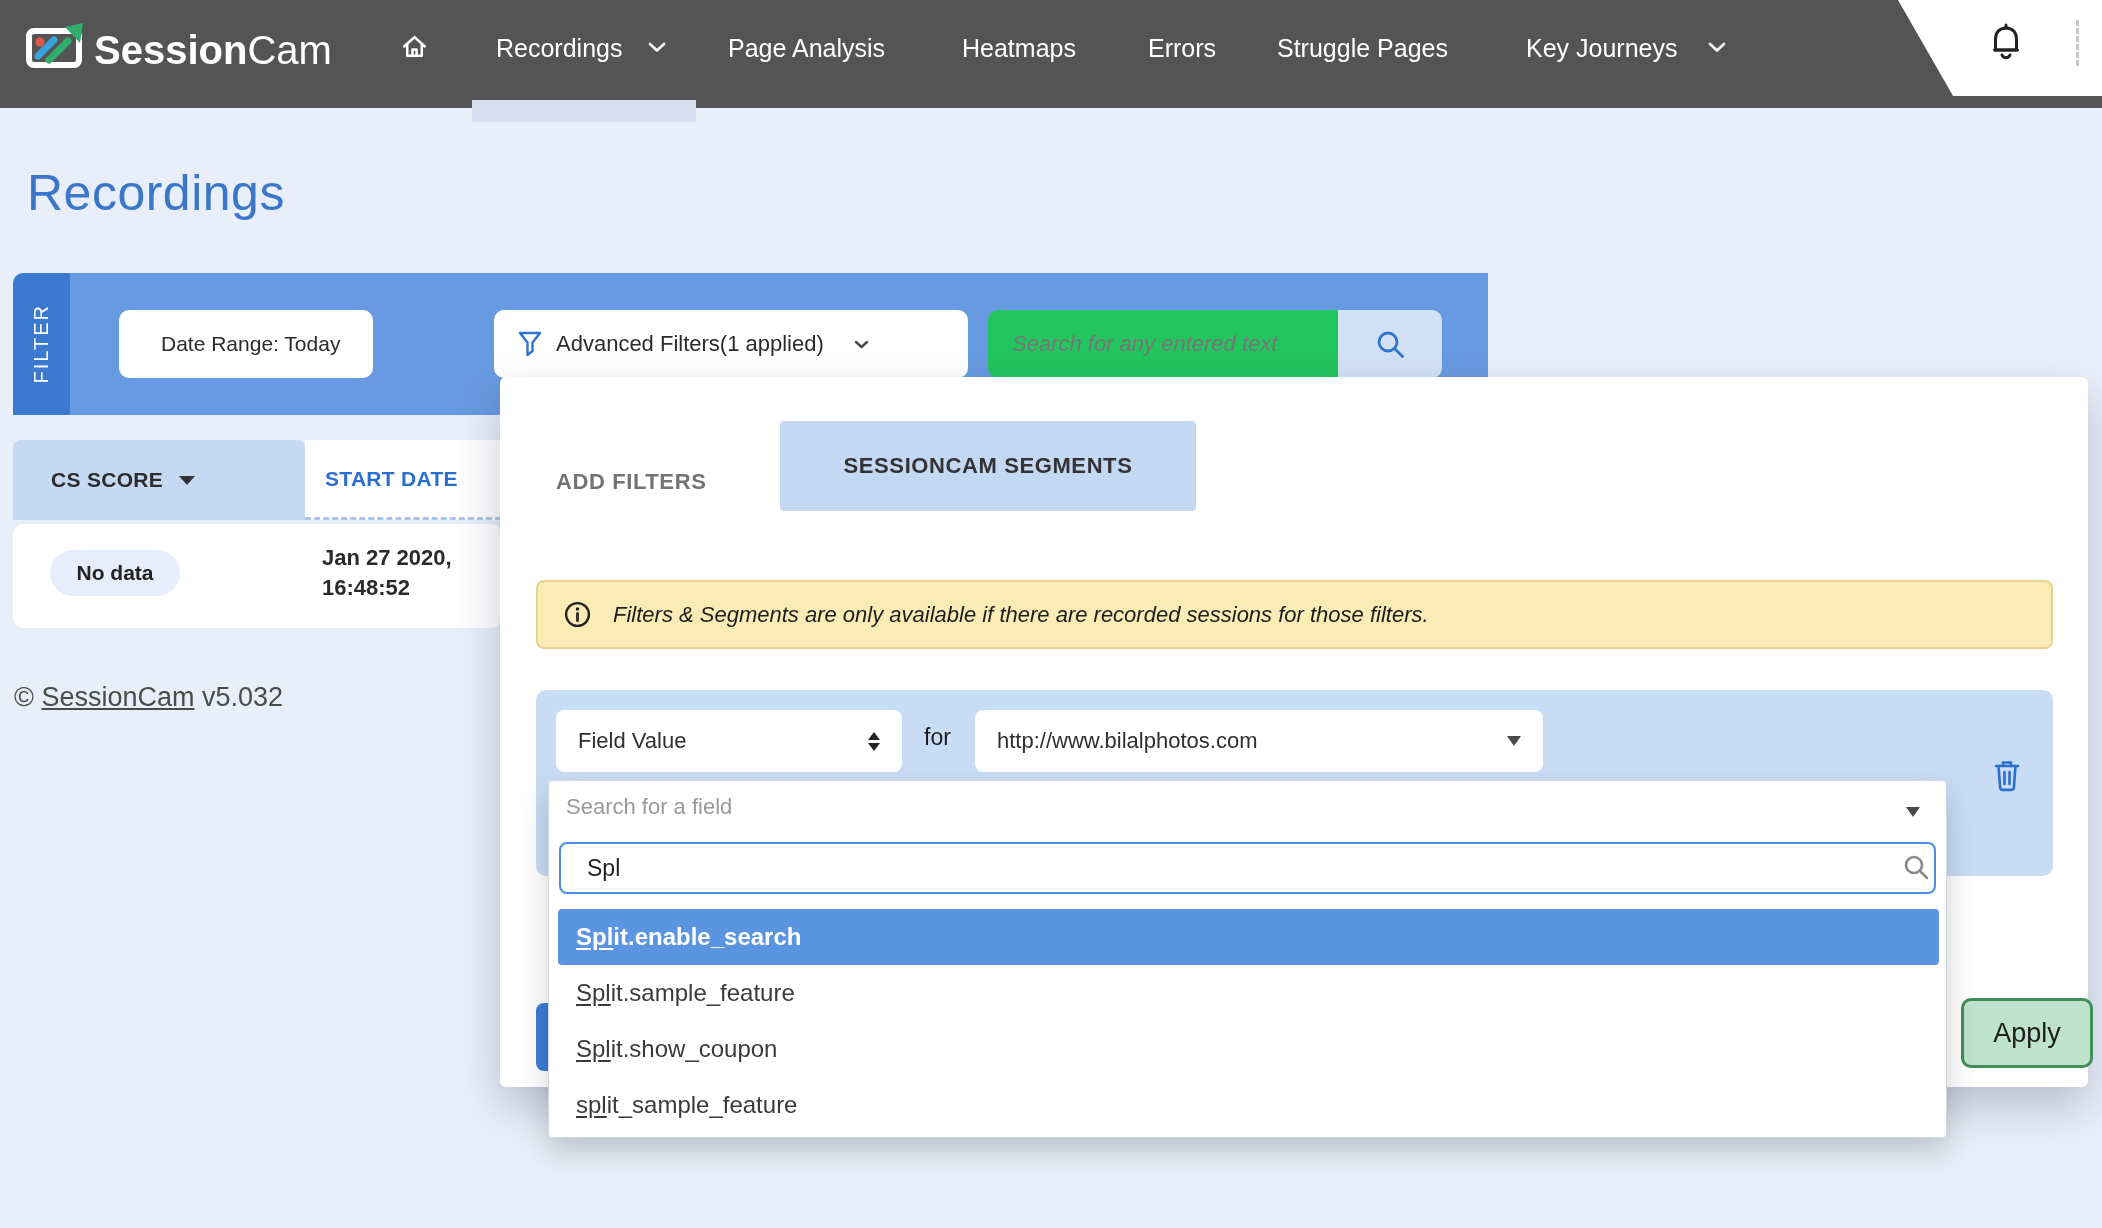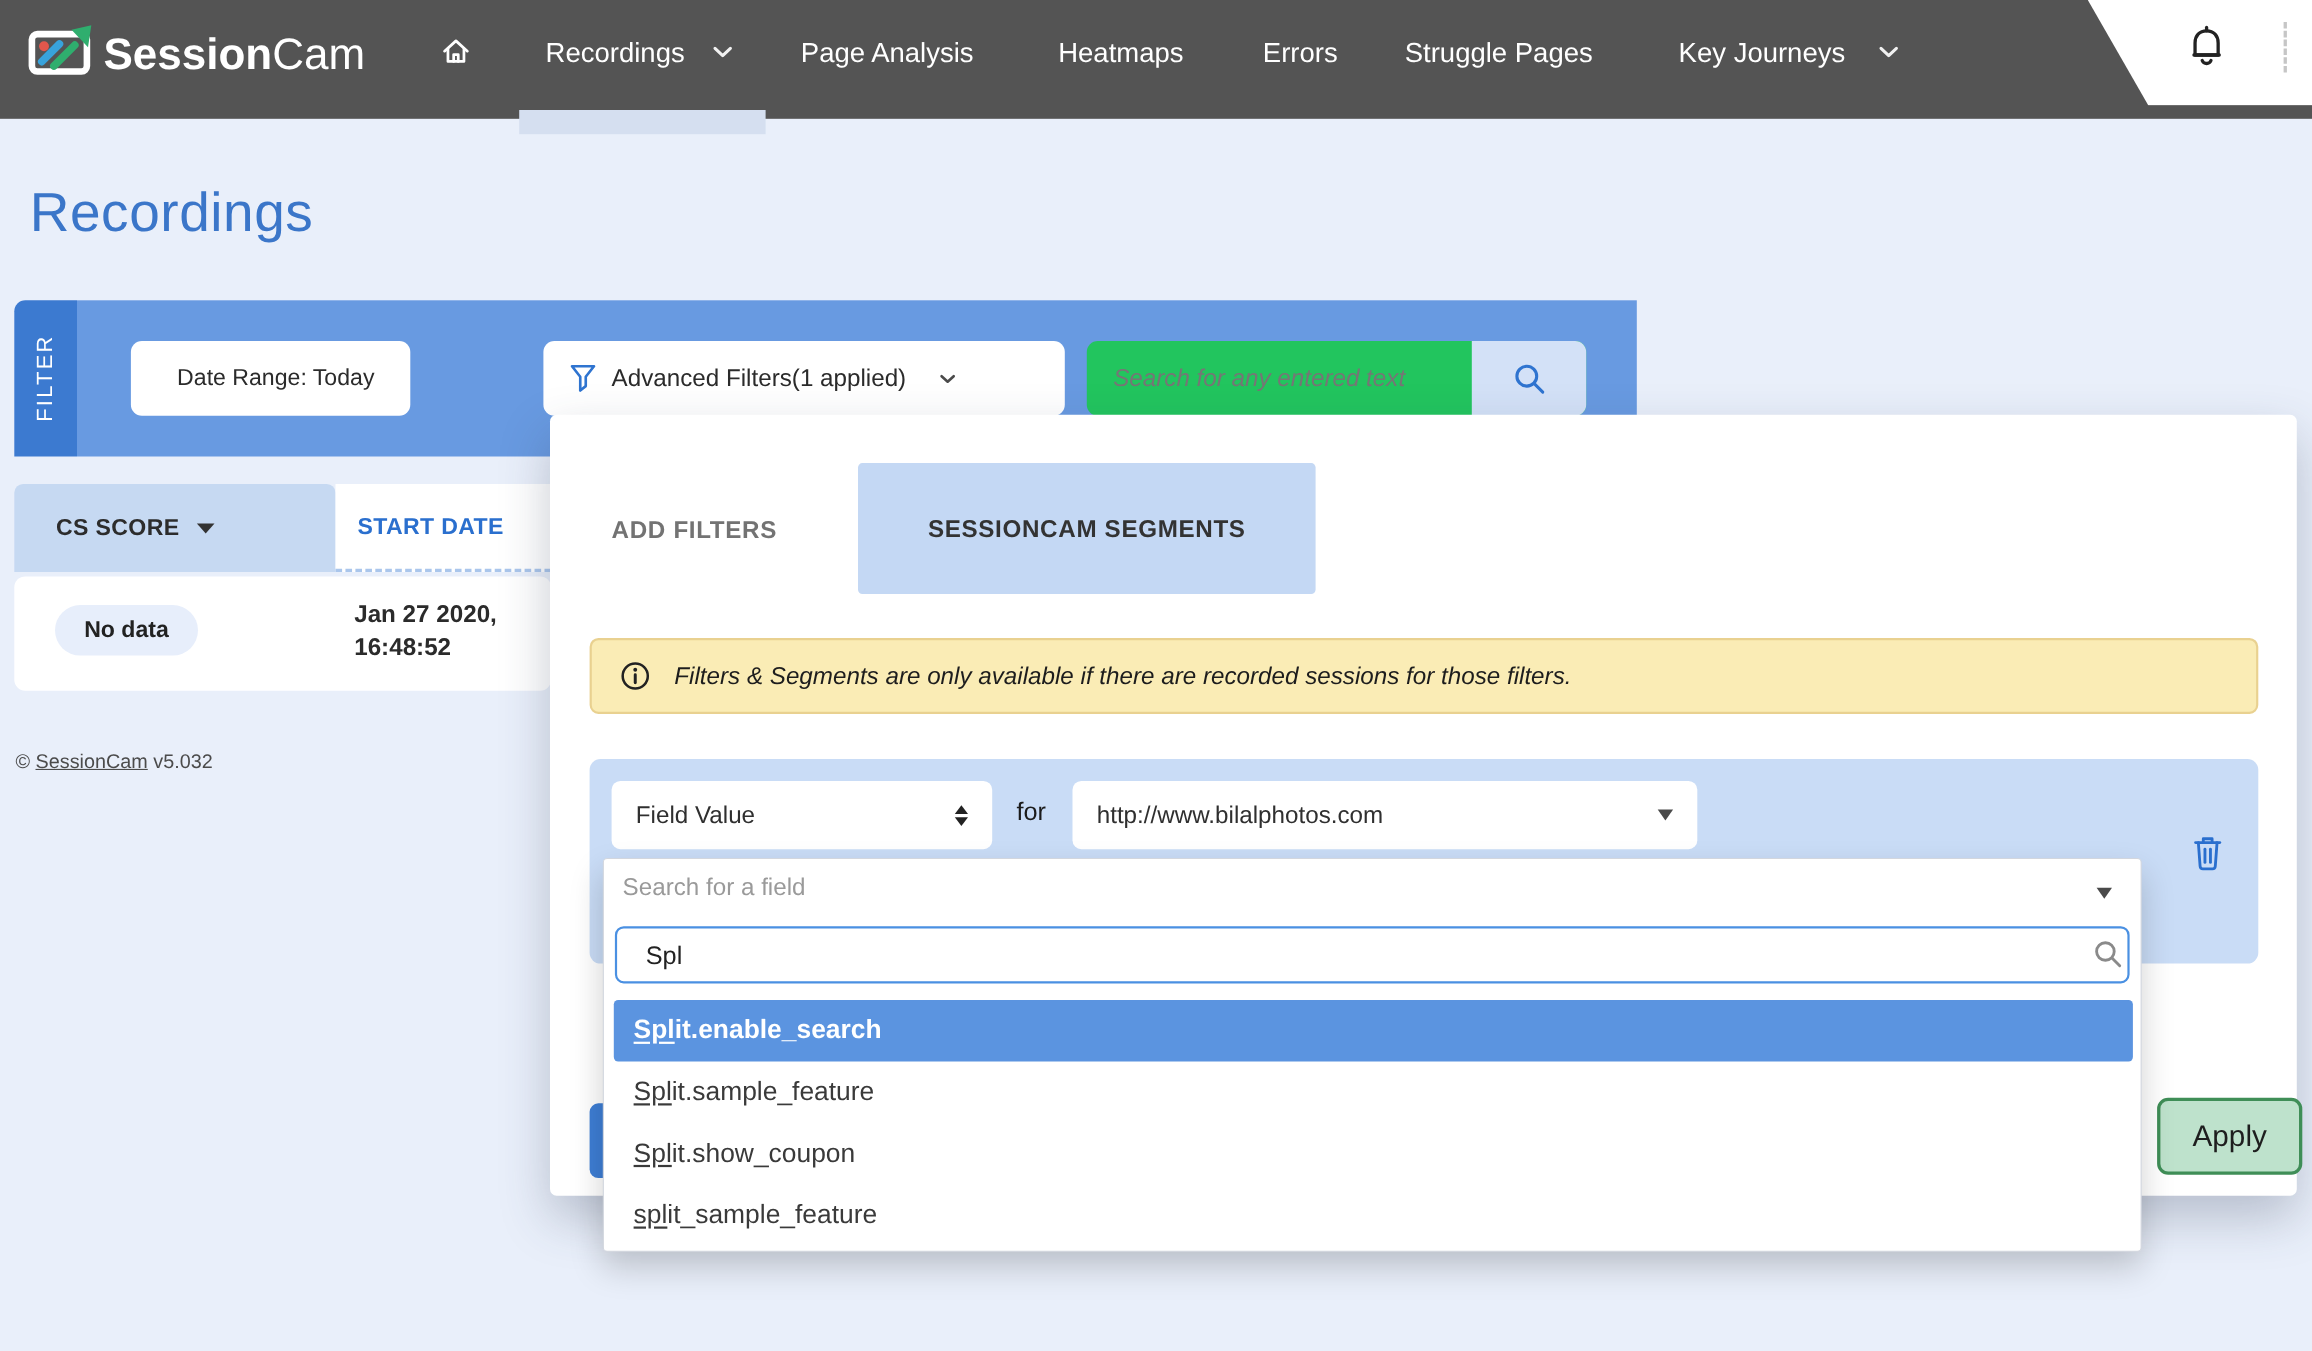--- a/index.html
+++ b/index.html
@@ -16,21 +16,21 @@
   .brand .l { font-weight:300; }
   .nav-label { top:33px; height:30px; line-height:30px; font-size:25px; font-weight:500; color:#fff; z-index:3; cursor:pointer; white-space:nowrap; }
   .chev-white { top:42px; z-index:3; }
   .home { left:401px; top:33px; z-index:3; cursor:pointer; }
   .wedge { left:1898px; top:0; width:204px; height:96px; background:#fff; clip-path:polygon(0 0,100% 0,100% 100%,27% 100%); z-index:2; }
   .bell { left:1988px; top:22px; z-index:3; cursor:pointer; }
   .dots { left:2076px; top:20px; height:46px; width:0; border-left:3px dashed #c6c6c6; z-index:3; cursor:pointer; }
 
   
   .page-title { left:27px; top:164px; font-size:50px; font-weight:400; letter-spacing:.5px; color:#3b76c9; }
-  .footer { left:14px; top:682px; font-size:18px; color:#4b4b4b; }
+  .footer { left:14px; top:682px; font-size:27px; color:#4b4b4b; }
   .footer a { color:#4b4b4b; text-decoration:underline; cursor:pointer; }
 
   
   .filter-tab { left:13px; top:273px; width:57px; height:142px; background:#3c7ad0; border-radius:10px 0 0 0;
      display:flex; align-items:center; justify-content:center; cursor:pointer; }
   .filter-tab span { writing-mode:vertical-rl; transform:rotate(180deg); color:#fff; font-size:20px; letter-spacing:2px; }
   .filter-bar { left:70px; top:273px; width:1418px; height:142px; background:#689ae1; }
   .white-btn { background:#fff; border-radius:10px; display:flex; align-items:center; cursor:pointer; }
   .date-btn { left:74px; top:310px; width:254px; height:68px; padding:0 18px; gap:24px;margin-left:45px; }
   .adv-btn { left:494px; top:310px; width:474px; height:68px; padding:0 24px; gap:14px; z-index:2; }
@@ -54,21 +54,21 @@
   .th-sd .t { font-size:21px; font-weight:700; color:#2a6fce; letter-spacing:.3px; }
   .row-card { left:13px; top:524px; width:488px; height:104px; background:#fff; border-radius:10px; cursor:pointer; }
   .pill { position:absolute; left:37px; top:26px; width:130px; height:46px; background:#e7eefb; border-radius:24px;
      display:flex; align-items:center; justify-content:center; font-size:21px; font-weight:700; color:#222; }
   .date-cell { position:absolute; left:309px; top:19px; font-size:22px; font-weight:700; color:#2b2b2b; line-height:30px; white-space:nowrap; }
 
   
   .panel { left:500px; top:377px; width:1588px; height:710px; background:#fff; border-radius:6px;
      box-shadow:0 20px 45px rgba(55,65,90,.28); z-index:10; }
   .tab-add { position:absolute; left:56px; top:92px; font-size:22px; font-weight:700; letter-spacing:.6px; color:#737373; cursor:pointer; }
-  .tab-seg { position:absolute; left:280px; top:44px; width:416px; height:119px; background:#c4d8f4; border-radius:4px;
+  .tab-seg { position:absolute; left:280px; top:44px; width:416px; height:90px; background:#c4d8f4; border-radius:4px;
      display:flex; align-items:center; justify-content:center; font-size:22px; font-weight:700; letter-spacing:.6px; color:#333; cursor:pointer; }
   .banner { position:absolute; left:36px; top:203px; width:1517px; height:69px; background:#faecb5; border:2px solid #e9d190;
      border-radius:8px; display:flex; align-items:center; padding:0 26px; gap:22px; }
   .banner .txt { font-size:22px; font-style:italic; color:#1d1d1d; }
   .blue-row { position:absolute; left:36px; top:313px; width:1517px; height:186px; background:#c9dcf6; border-radius:10px; }
   .select { position:absolute; background:#fff; border-radius:8px; display:flex; align-items:center; padding:0 22px; cursor:pointer; }
   .field-select { left:56px; top:333px; width:346px; height:62px; }
   .url-select { left:475px; top:333px; width:568px; height:62px; }
   .select .v { font-size:22px; color:#2f2f2f; white-space:nowrap; }
   .for-label { position:absolute; left:424px; top:347px; font-size:23px; font-weight:500; color:#1b1b1b; }

